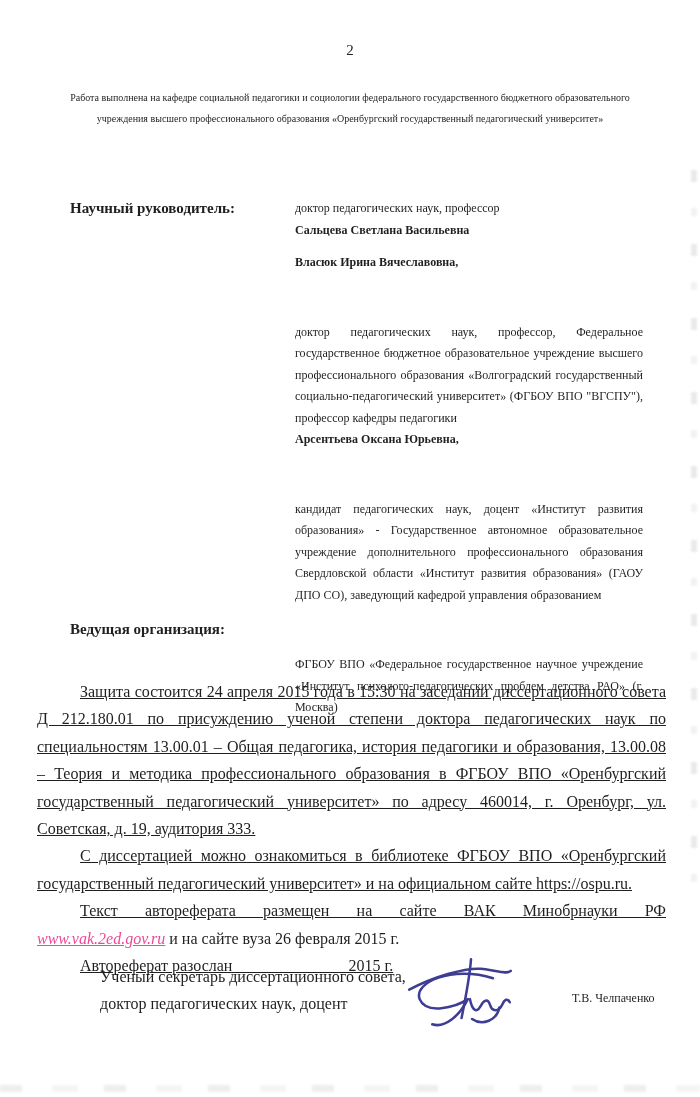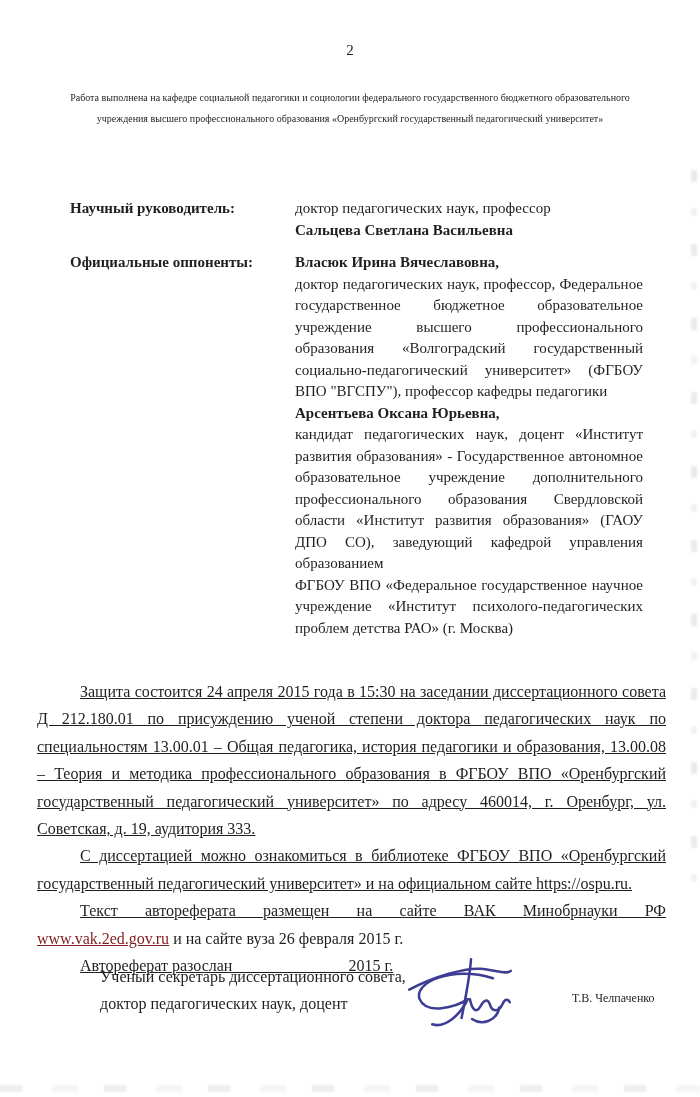--- a/index.html
+++ b/index.html
@@ -27,36 +27,36 @@
   .committee { position:absolute; top:198px; left:0; width:588px; }
   .c-label {
     position:absolute; left:70px;
     font-weight:bold; font-size:15px; line-height:21.5px; white-space:nowrap;
   }
   .c-label.l1 { top:0; }
   .c-label.l2 { top:54px; }
   .c-label.l3 { top:421px; }
   .valcol {
     margin-left:295px; width:348px;
-    font-size:15px; line-height:21.5px;
+    font-size:12px; line-height:21.5px;
   }
   .sup-block { margin-bottom:11px; }
   .bold { font-weight:bold; }
-  .just { text-align:justify; }
+  .just { text-align:justify;margin-top:48px; }
   .opp-block { margin:0; }
 
   
   .bodytext {
     position:absolute; top:678px; left:37px; width:629px;
     font-size:16px; line-height:27.4px;
   }
   .bodytext p { margin:0; }
   .ind { text-indent:43px;text-decoration:underline; }
   .force-just { text-align:justify; text-align-last:justify; }
-  .link { color:#7f1d1d; text-decoration:underline; }
+  .link { color:#ec4899; text-decoration:underline;font-style:italic; }
 
   
   .sig-row { position:absolute; top:963px; left:100px; width:560px; height:90px; }
   .sig-text { font-size:16px; line-height:27.4px; }
   .sig-svg { position:absolute; left:305px; top:-8px; width:110px; height:82px; }
   .sig-name { position:absolute; left:472px; top:28px; font-size:12px; white-space:nowrap; }
 
   
   .artifact-right {
     position:absolute; right:3px; top:170px; width:6px; height:720px;
@@ -77,21 +77,21 @@
 <body>
 
 <div class="page">
 
   <div class="page-number">2</div>
 
   <p class="affiliation">Работа выполнена на кафедре социальной педагогики и социологии федерального государственного бюджетного образовательного учреждения высшего профессионального образования «Оренбургский государственный педагогический университет»</p>
 
   <div class="committee">
     <div class="c-label l1">Научный руководитель:</div>
-    <div class="c-label l2">Официальные оппоненты:</div>
+    <div class="c-label l3">Ведущая организация:</div>
 
     <div class="valcol">
       <div class="sup-block">
         <div>доктор педагогических наук, профессор</div>
         <div class="bold">Сальцева Светлана Васильевна</div>
       </div>
 
       <div class="opp-block">
         <div class="bold">Власюк Ирина Вячеславовна,</div>
         <div class="just">доктор педагогических наук, профессор, Федеральное государственное бюджетное образовательное учреждение высшего профессионального образования «Волгоградский государственный социально-педагогический университет» (ФГБОУ ВПО "ВГСПУ"), профессор кафедры педагогики</div>

